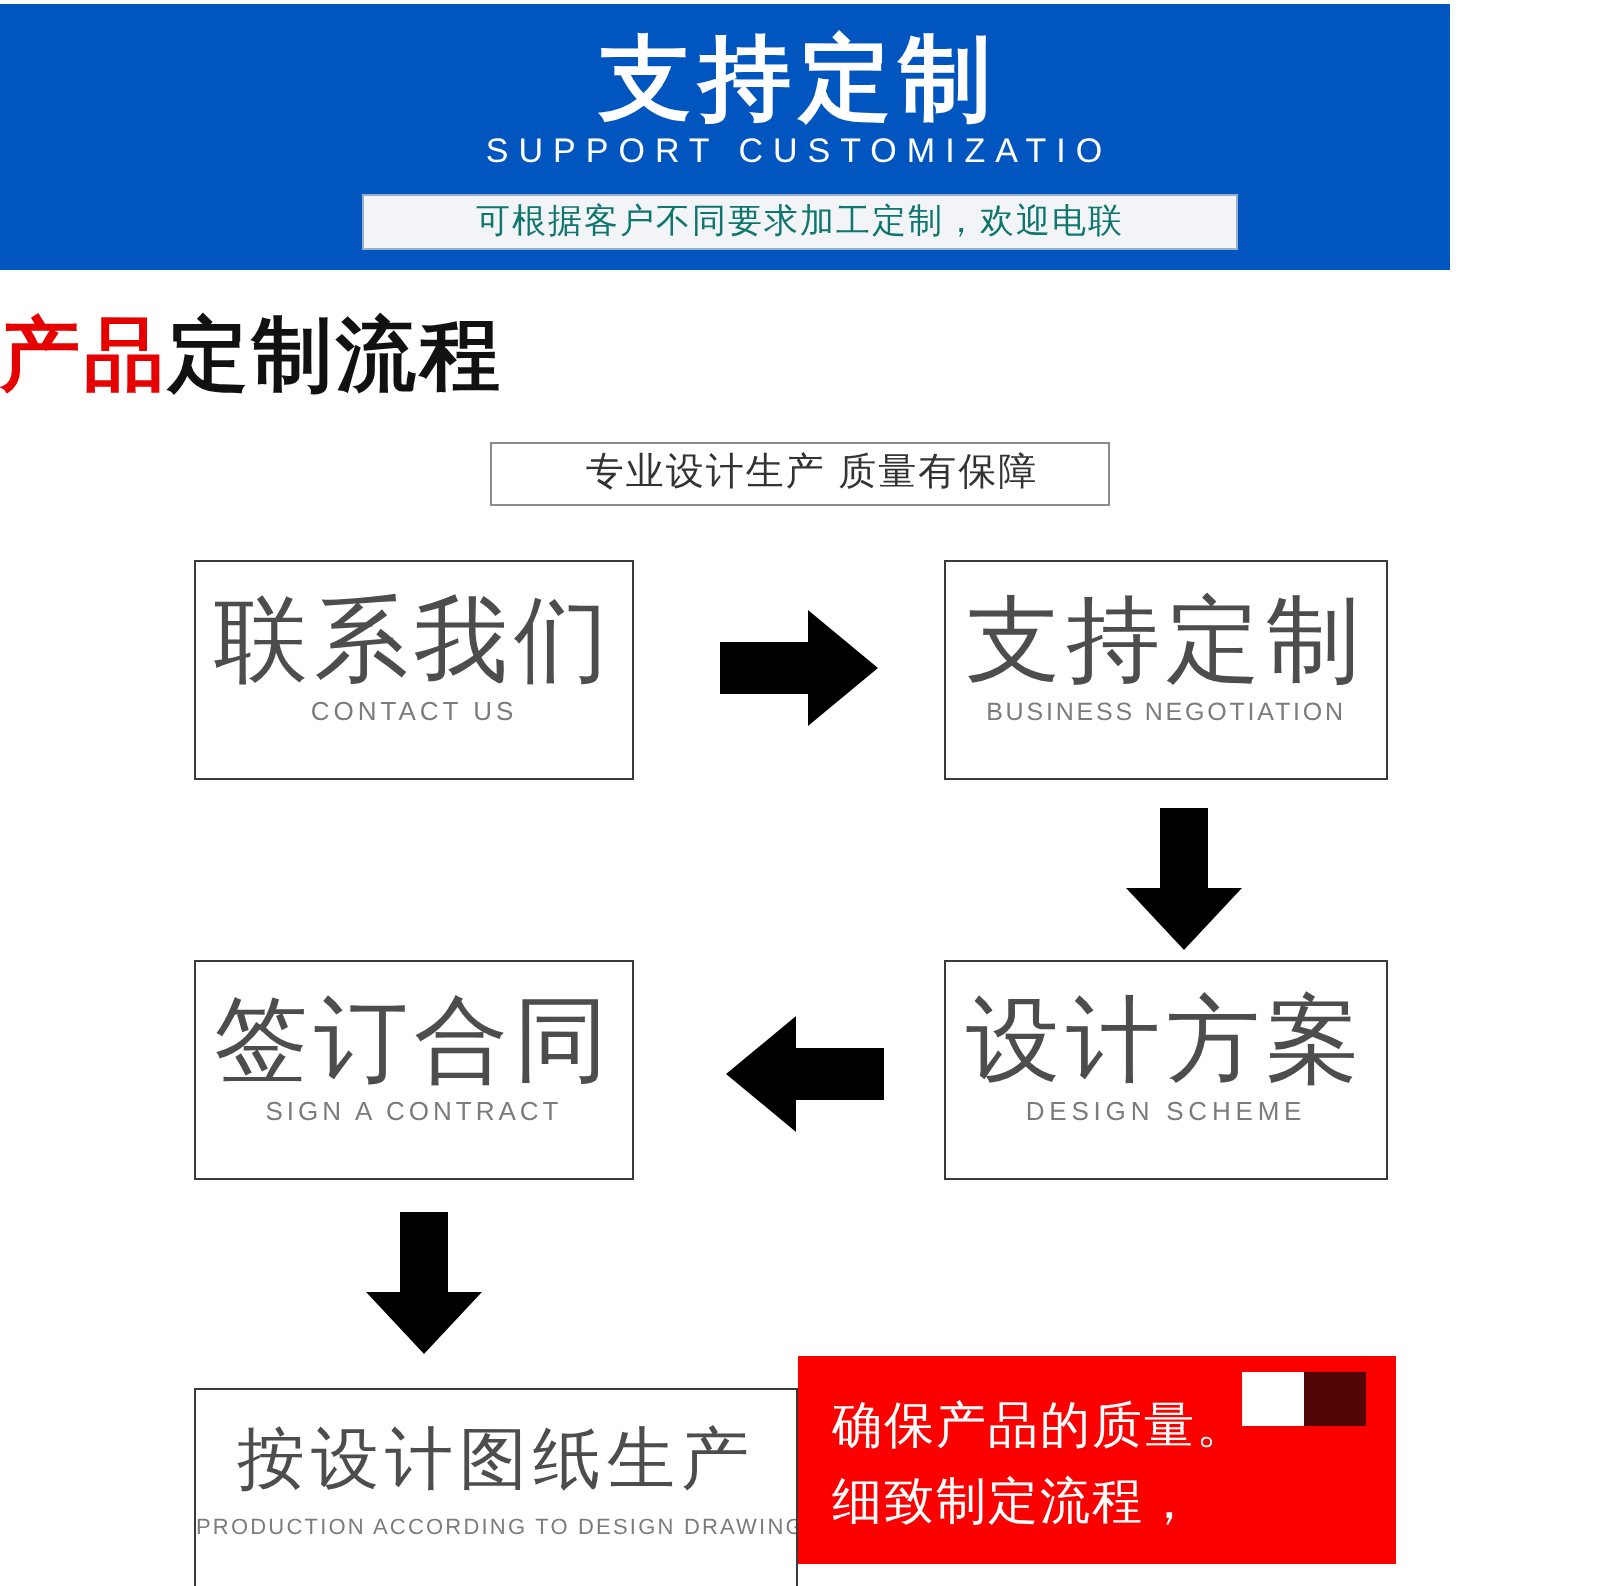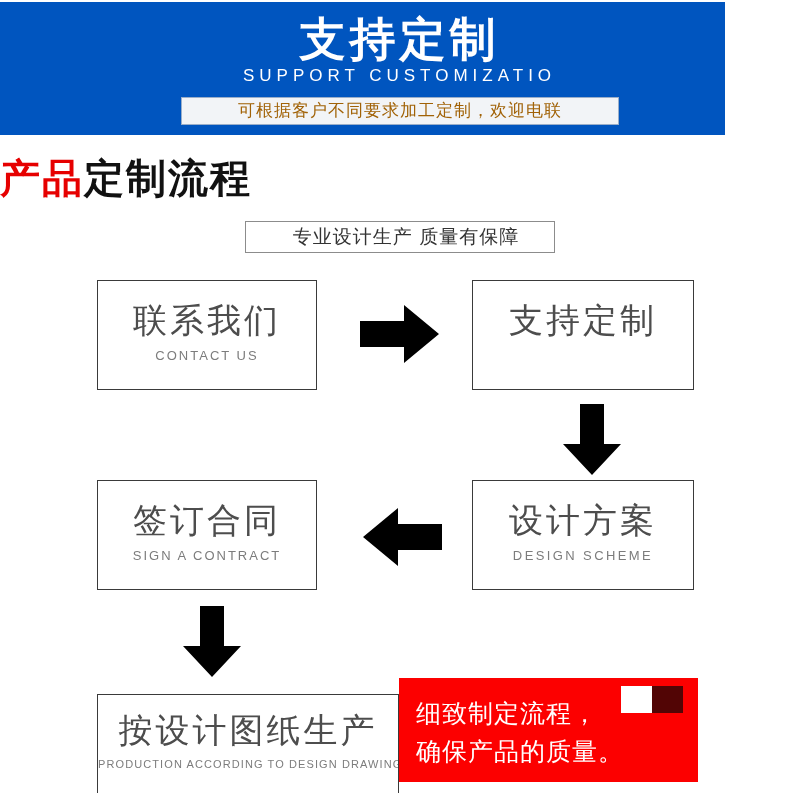--- a/index.html
+++ b/index.html
@@ -56,21 +56,21 @@
   }
   .banner-tag {
     position: absolute;
     left: 181px;
     top: 95px;
     width: 438px;
     height: 28px;
     background: #f2f4f7;
     border: 1px solid #9aaec9;
     box-sizing: border-box;
-    color: #a16207;
+    color: #0f766e;
     font-size: 17px;
     line-height: 26px;
     letter-spacing: 1px;
     white-space: nowrap;
   }
 
   
   .sec-title {
     position: absolute;
     left: 0;
@@ -107,21 +107,21 @@
   .fbox {
     position: absolute;
     border: 1px solid #3a3a3a;
     box-sizing: border-box;
     background: #ffffff;
     text-align: center;
     overflow: hidden;
   }
   .fbox .cn {
     color: #4d4d4d;
-    font-size: 34px;
+    font-size: 47px;
     line-height: 42px;
     letter-spacing: 3px;
     white-space: nowrap;
   }
   .fbox .en {
     color: #7c7c7c;
     font-size: 13px;
     letter-spacing: 2px;
     line-height: 18px;
     white-space: nowrap;
@@ -218,20 +218,21 @@
   </div>
 
   <div class="arrow" id="arrow-right-top">
     <svg width="80" height="62" viewBox="0 0 80 62">
       <path d="M0 18 L44 18 L44 2 L79 31 L44 60 L44 44 L0 44 Z" fill="#000000"></path>
     </svg>
   </div>
 
   <div class="fbox" id="box-business">
     <div class="cn">支持定制</div>
+    <div class="en">BUSINESS  NEGOTIATION</div>
   </div>
 
   <div class="arrow" id="arrow-down-right">
     <svg width="62" height="72" viewBox="0 0 62 72">
       <path d="M19 0 L43 0 L43 40 L60 40 L31 71 L2 40 L19 40 Z" fill="#000000"></path>
     </svg>
   </div>
 
   <div class="fbox" id="box-design">
     <div class="cn">设计方案</div>
@@ -257,18 +258,18 @@
 
   <div class="fbox" id="box-production">
     <div class="cn">按设计图纸生产</div>
     <div class="en">PRODUCTION  ACCORDING  TO  DESIGN  DRAWINGS</div>
   </div>
 
   <div class="red-panel">
     <div class="sq-white"></div>
     <div class="sq-dark"></div>
     <div class="rtext">
+      <div>确保产品的质量。</div>
       <div>细致制定流程，</div>
-      <div>确保产品的质量。</div>
     </div>
   </div>
 
 </div>
 
 </body></html>

